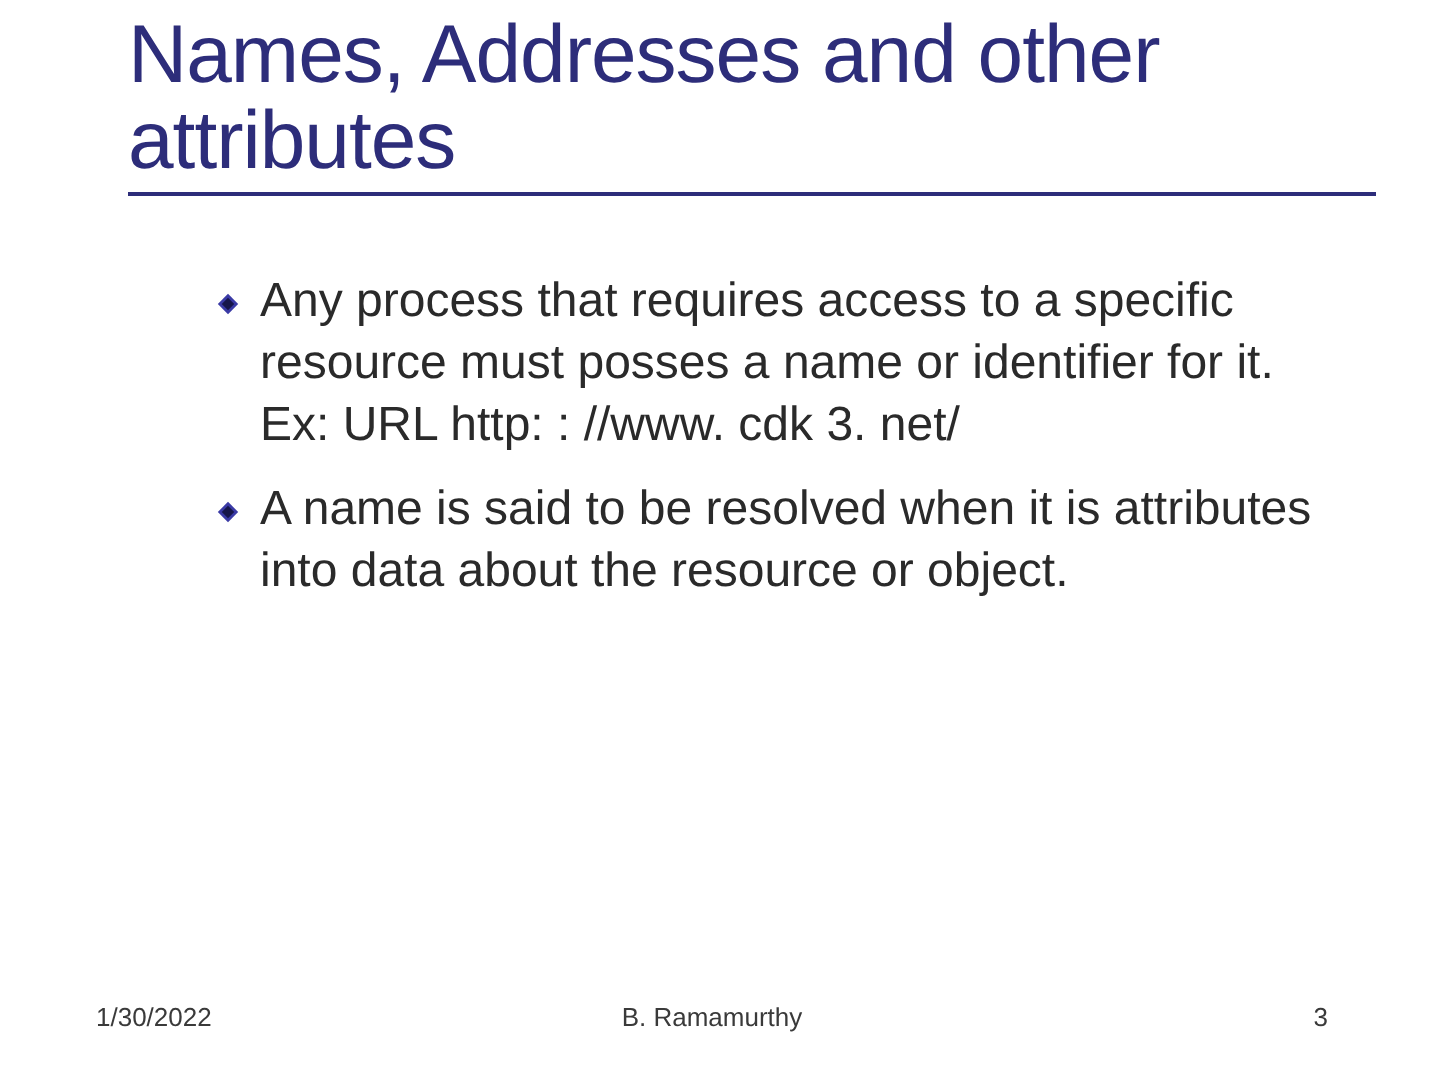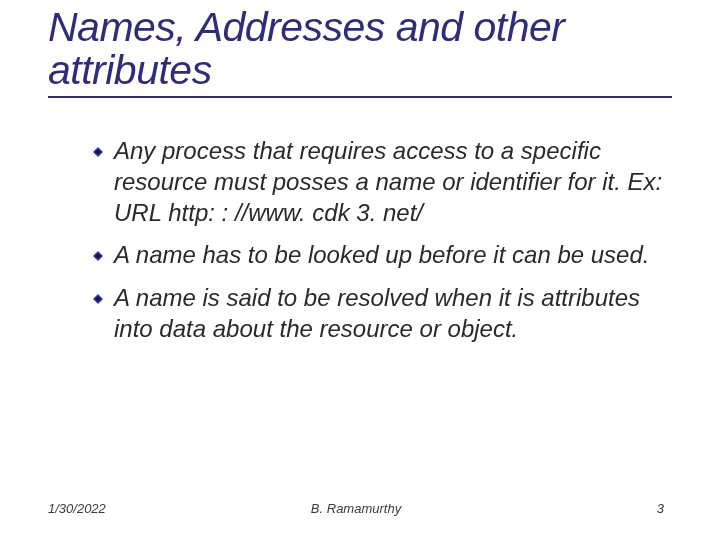--- a/index.html
+++ b/index.html
@@ -5,23 +5,22 @@
     * { margin: 0; padding: 0; box-sizing: border-box; }
     html, body { width: 720px; height: 540px; overflow: hidden; }
     body {
       font-family: Verdana, Geneva, sans-serif;
       background: #ffffff;
       position: relative;
     }
     .slide {
       width: 720px;
       height: 540px;
-      padding: 6px 48px 0 48px;
+      padding: 6px 48px 0 64px;
       position: relative;
-      font-style: italic;
     }
     .title {
       font-size: 41px;
       line-height: 1.05;
       color: #2d2d7a;
       font-weight: 400;
       margin-bottom: 4px;
       letter-spacing: -0.5px;
     }
     .underline {
@@ -82,29 +81,20 @@
       </span>
       <span>Any process that requires access to a specific resource must posses a name or identifier for it. Ex: URL http: : //www. cdk 3. net/</span>
     </li>
     <li>
       <span class="bullet-icon">
         <svg viewBox="0 0 12 12" width="12" height="12">
           <rect x="2.4" y="2.4" width="7.2" height="7.2" transform="rotate(45 6 6)" fill="#3a3aa5"></rect>
           <rect x="3.8" y="3.8" width="4.4" height="4.4" transform="rotate(45 6 6)" fill="#16164a"></rect>
         </svg>
       </span>
-      <span>A name has to be looked up before it can be used.</span>
-    </li>
-    <li>
-      <span class="bullet-icon">
-        <svg viewBox="0 0 12 12" width="12" height="12">
-          <rect x="2.4" y="2.4" width="7.2" height="7.2" transform="rotate(45 6 6)" fill="#3a3aa5"></rect>
-          <rect x="3.8" y="3.8" width="4.4" height="4.4" transform="rotate(45 6 6)" fill="#16164a"></rect>
-        </svg>
-      </span>
       <span>A name is said to be resolved when it is attributes into data about the resource or object.</span>
     </li>
   </ul>
 
   <div class="footer">
     <span class="date">1/30/2022</span>
     <span class="author">B. Ramamurthy</span>
     <span class="page">3</span>
   </div>
 </div>

